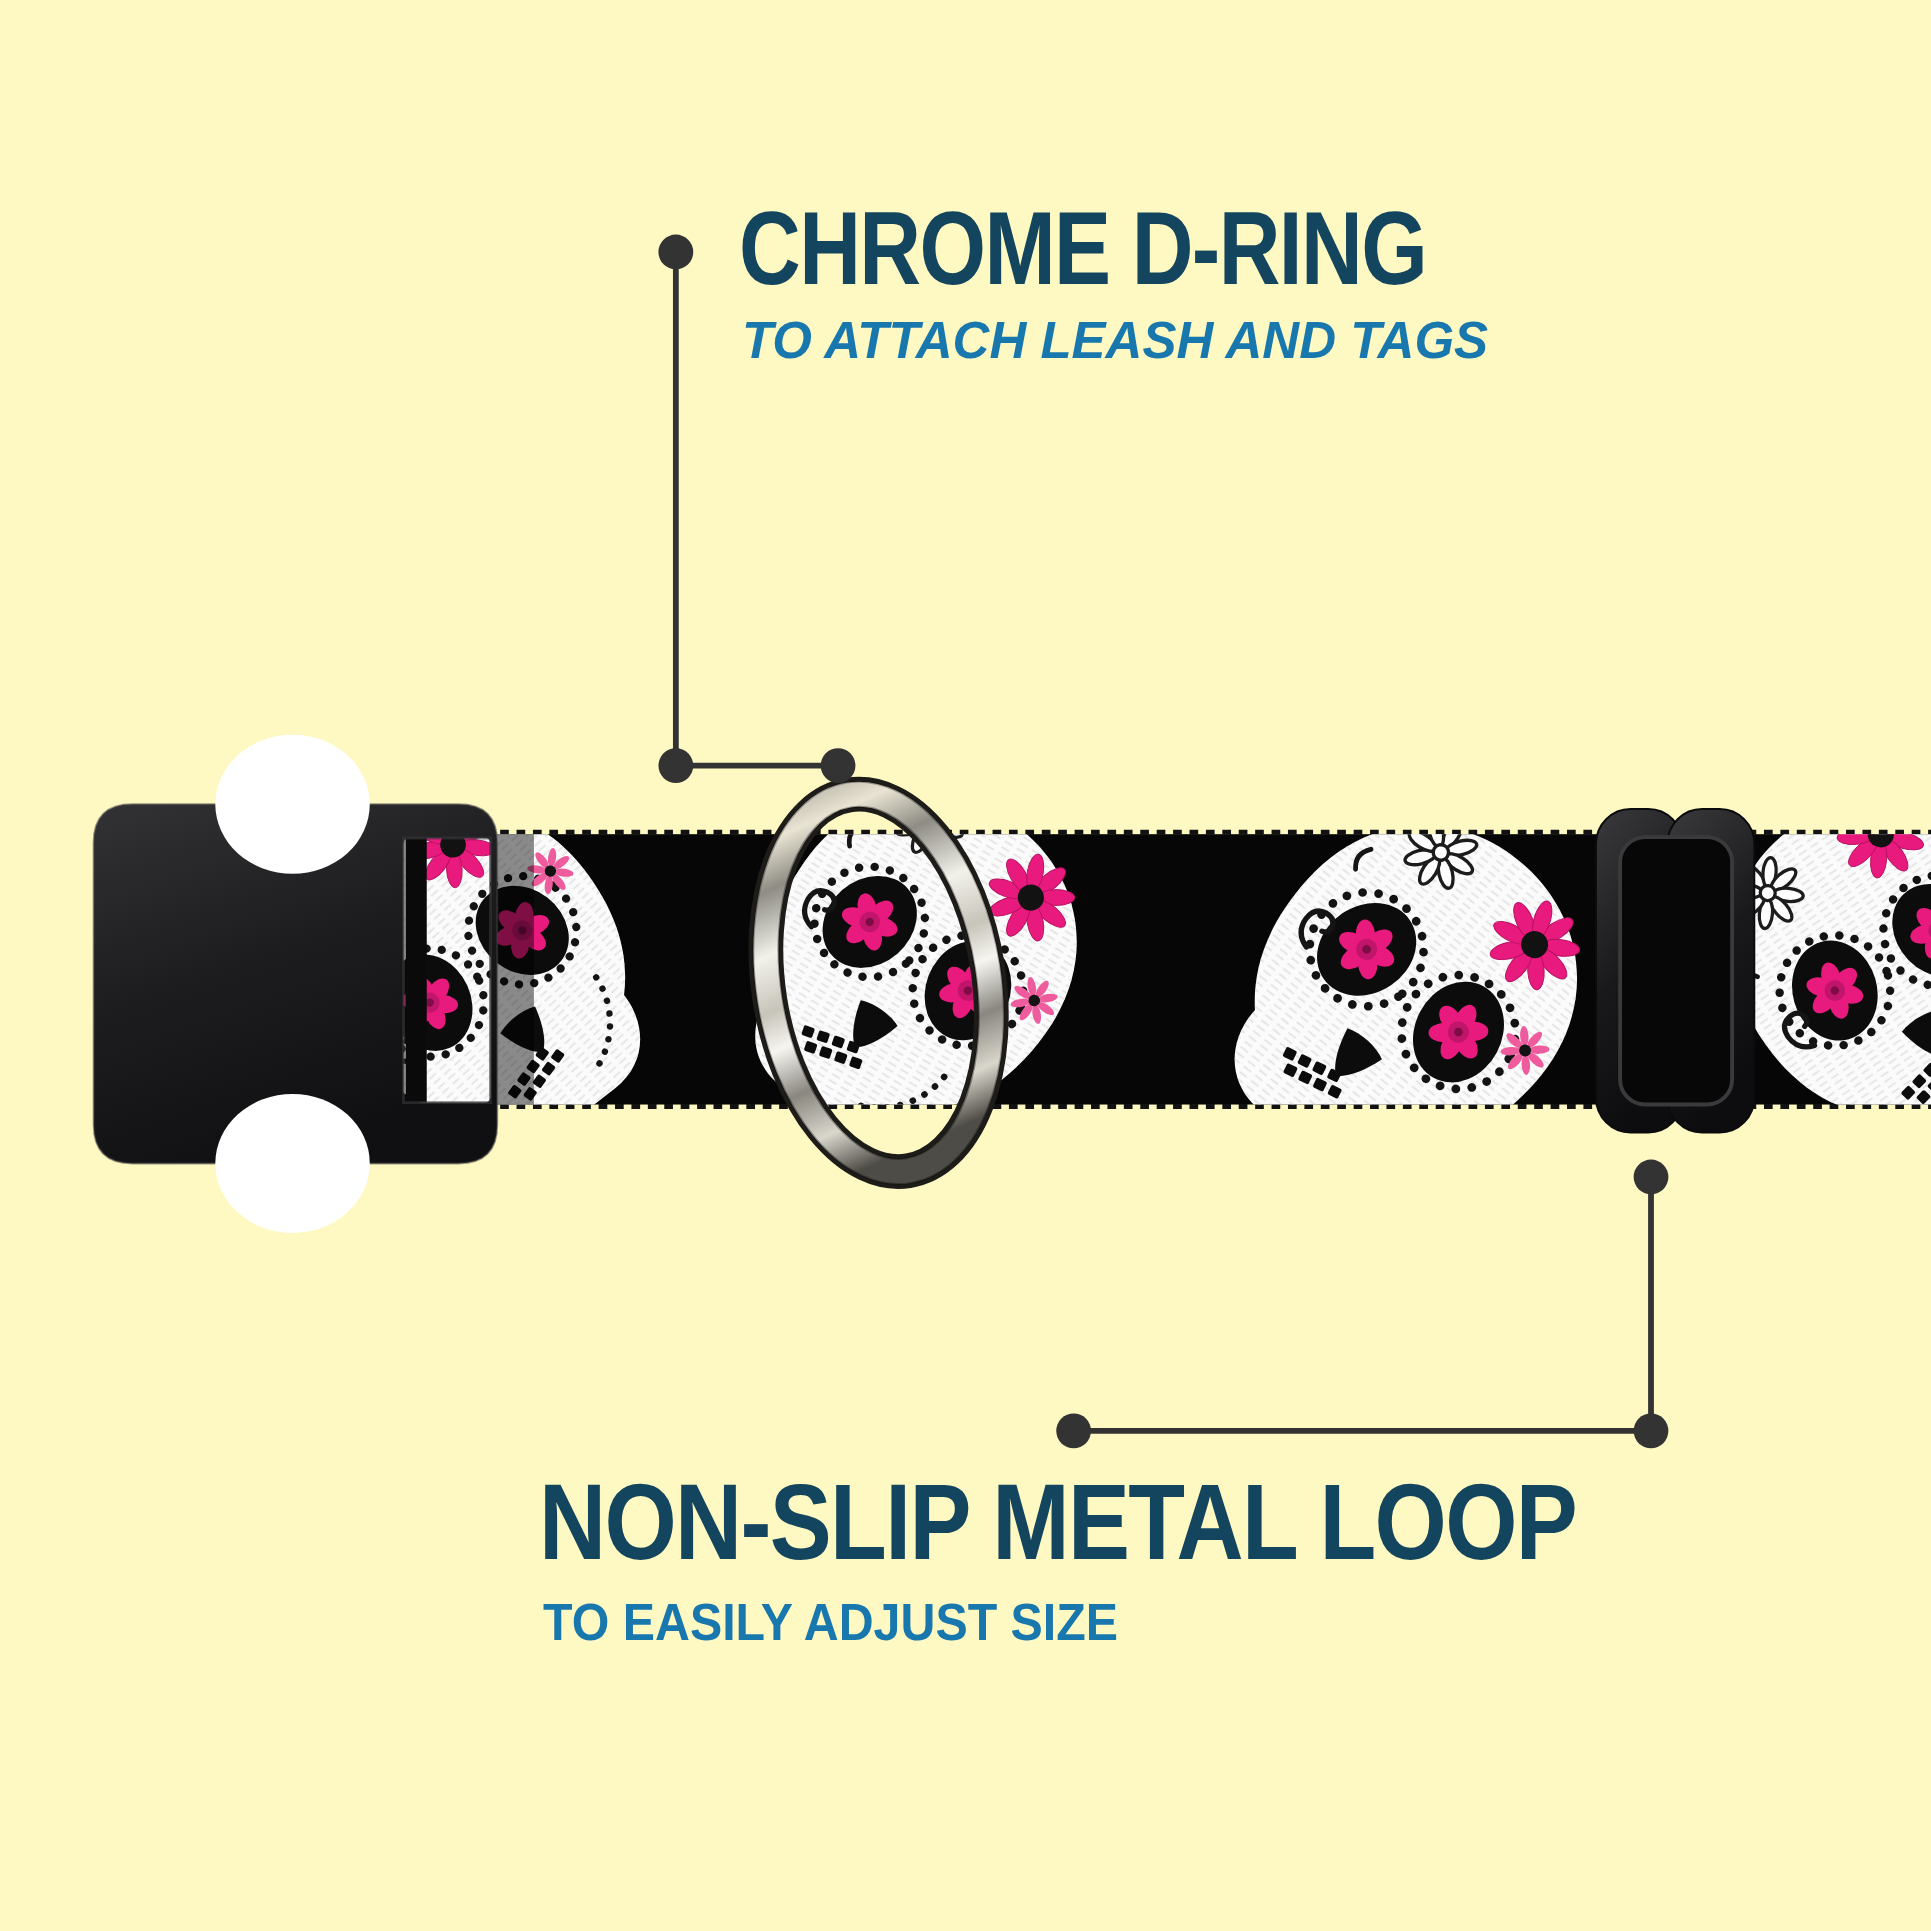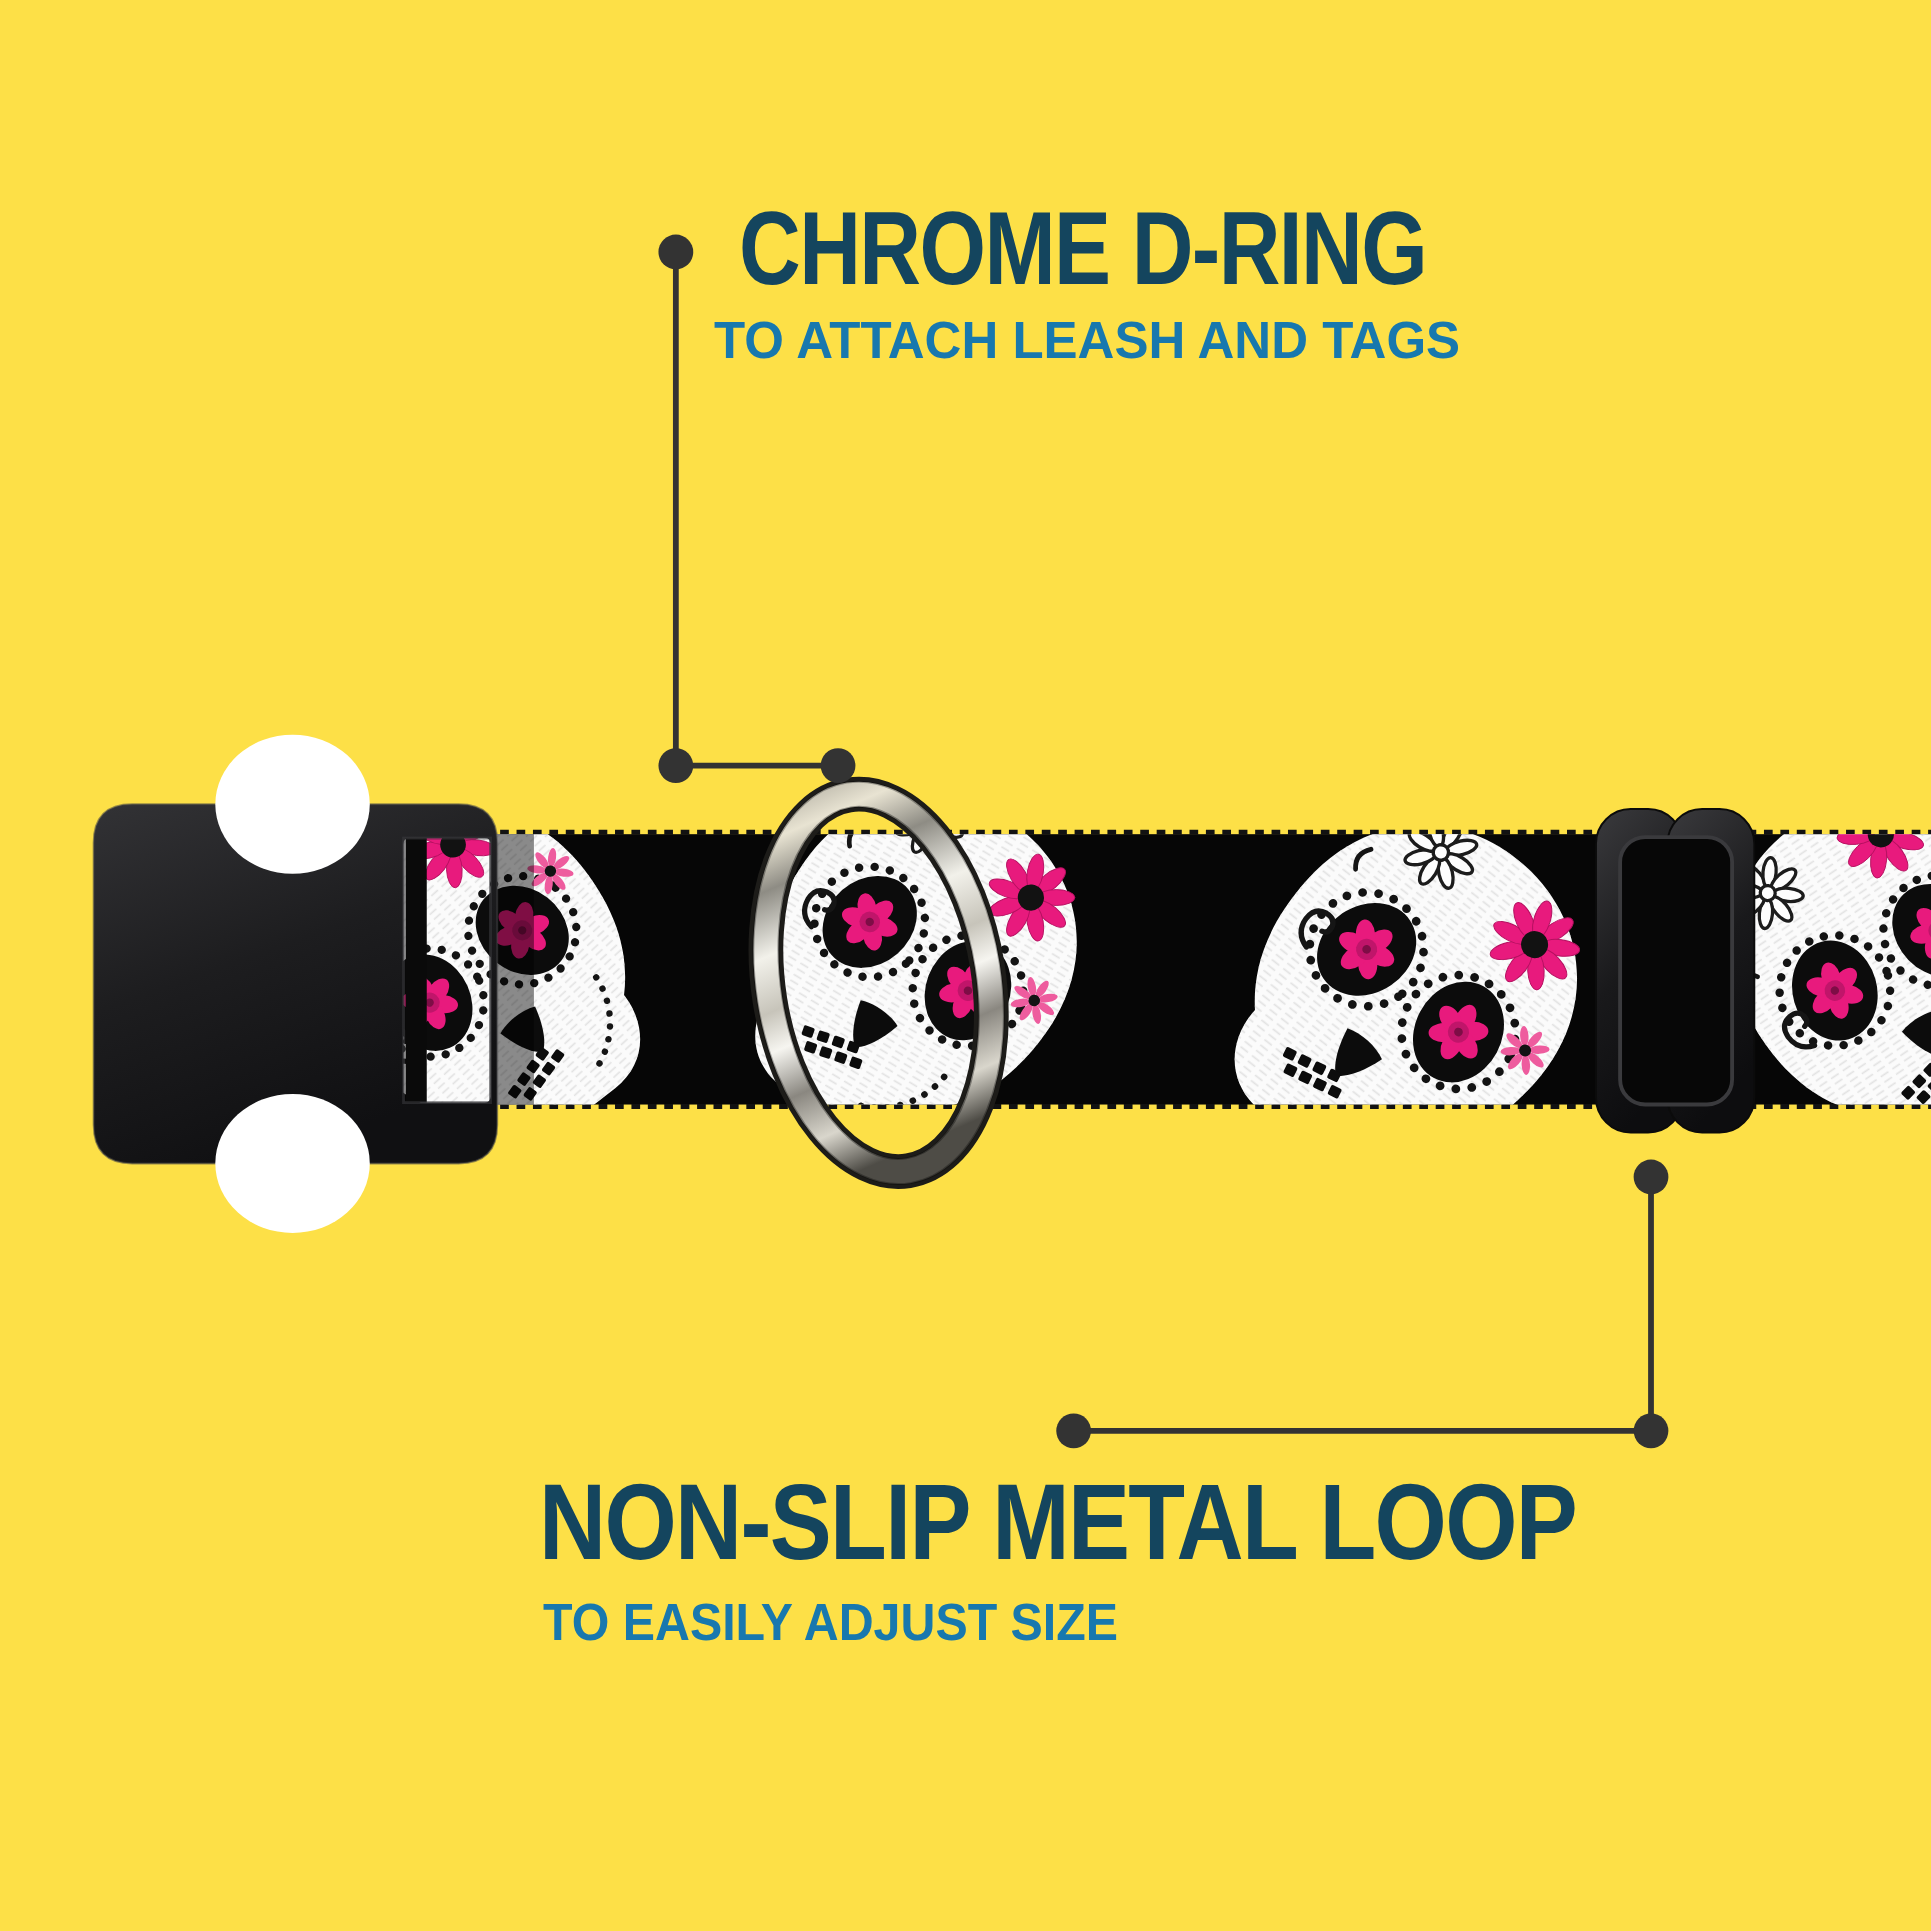--- a/index.html
+++ b/index.html
@@ -1,19 +1,19 @@
 <!DOCTYPE html>
 <html><head>
 <meta charset="utf-8">
 <style>
   html,body{margin:0;padding:0;background:#ffffff;}
   .stage{
     position:relative;
     width:1931px;height:1931px;
-    background:#fde047;
+    background:#fef9c3;
     overflow:hidden;
     font-family:"Liberation Sans", sans-serif;
   }
   .callout-title{
     position:absolute;
     font-weight:bold;
     color:#14455e;
     font-size:103px;
     letter-spacing:-1.9px;
     line-height:1;
@@ -23,21 +23,21 @@
   .callout-sub{
     position:absolute;
     font-weight:bold;
     color:#1878ae;
     font-size:51px;
     line-height:1;
     white-space:nowrap;
     transform-origin:left top;
   }
   #t1{left:739px;top:197px;transform:scaleX(.83);}
-  #s1{left:714px;top:315px;}
+  #s1{left:742px;top:315px;font-style:italic;}
   #t2{left:539px;top:1468px;font-size:108px;transform:scaleX(.86);}
   #s2{left:543px;top:1596px;font-size:52px;transform:scaleX(.93);}
   svg.art{position:absolute;left:0;top:0;}
 </style>
 </head>
 <body>
 
 <div class="stage">
 
   <svg class="art" width="1931" height="1931" viewBox="0 0 2000 2000">

